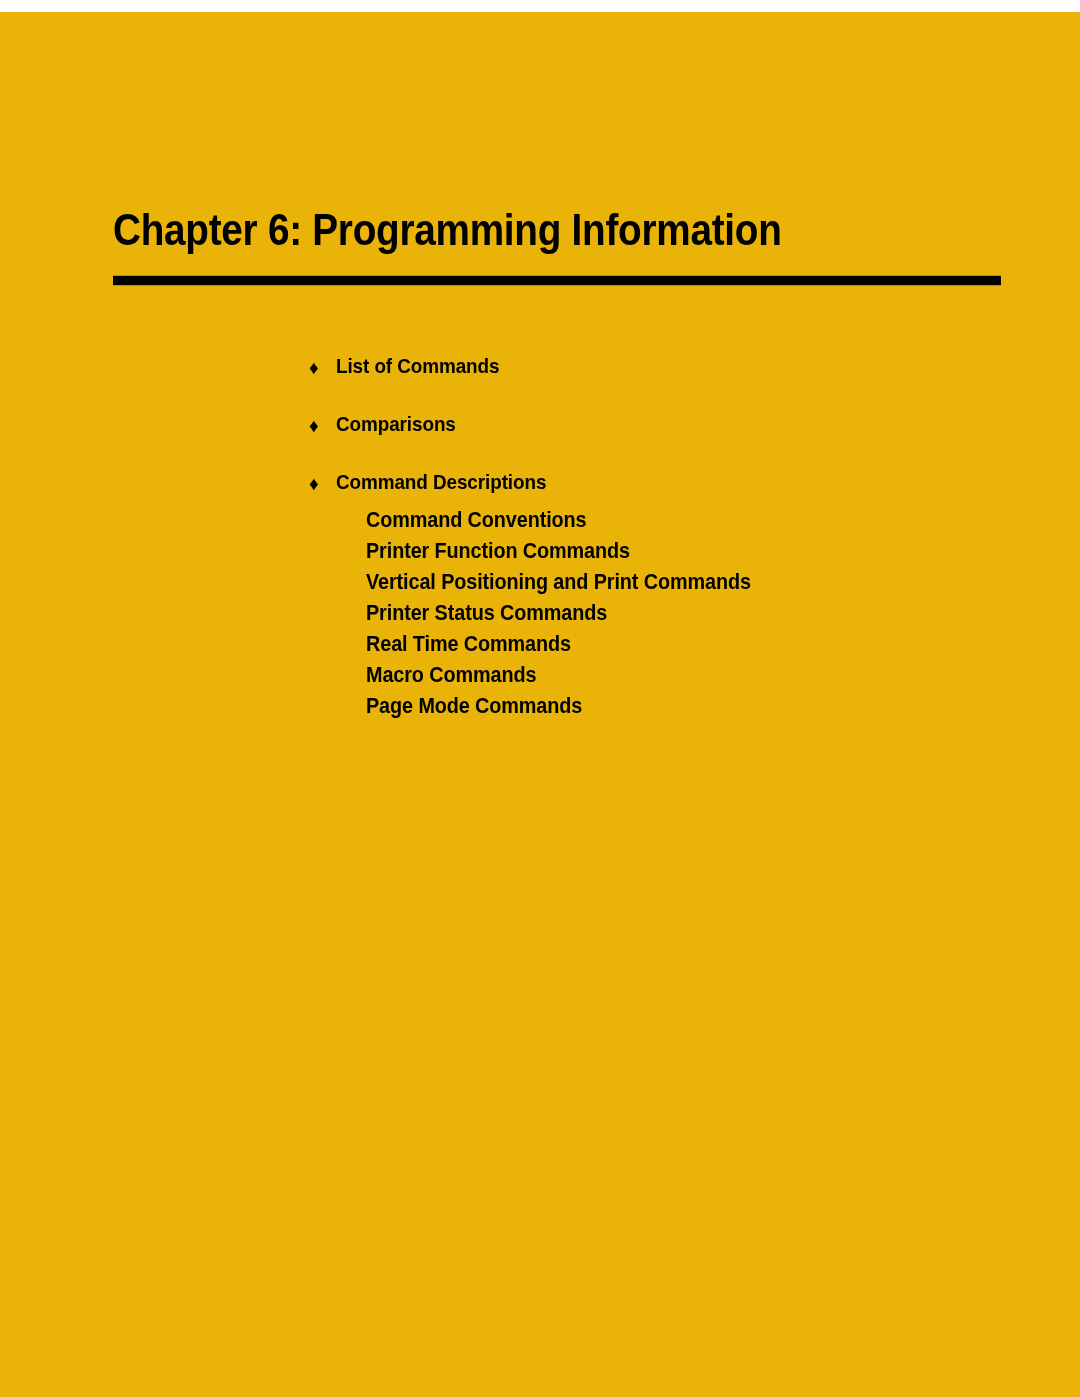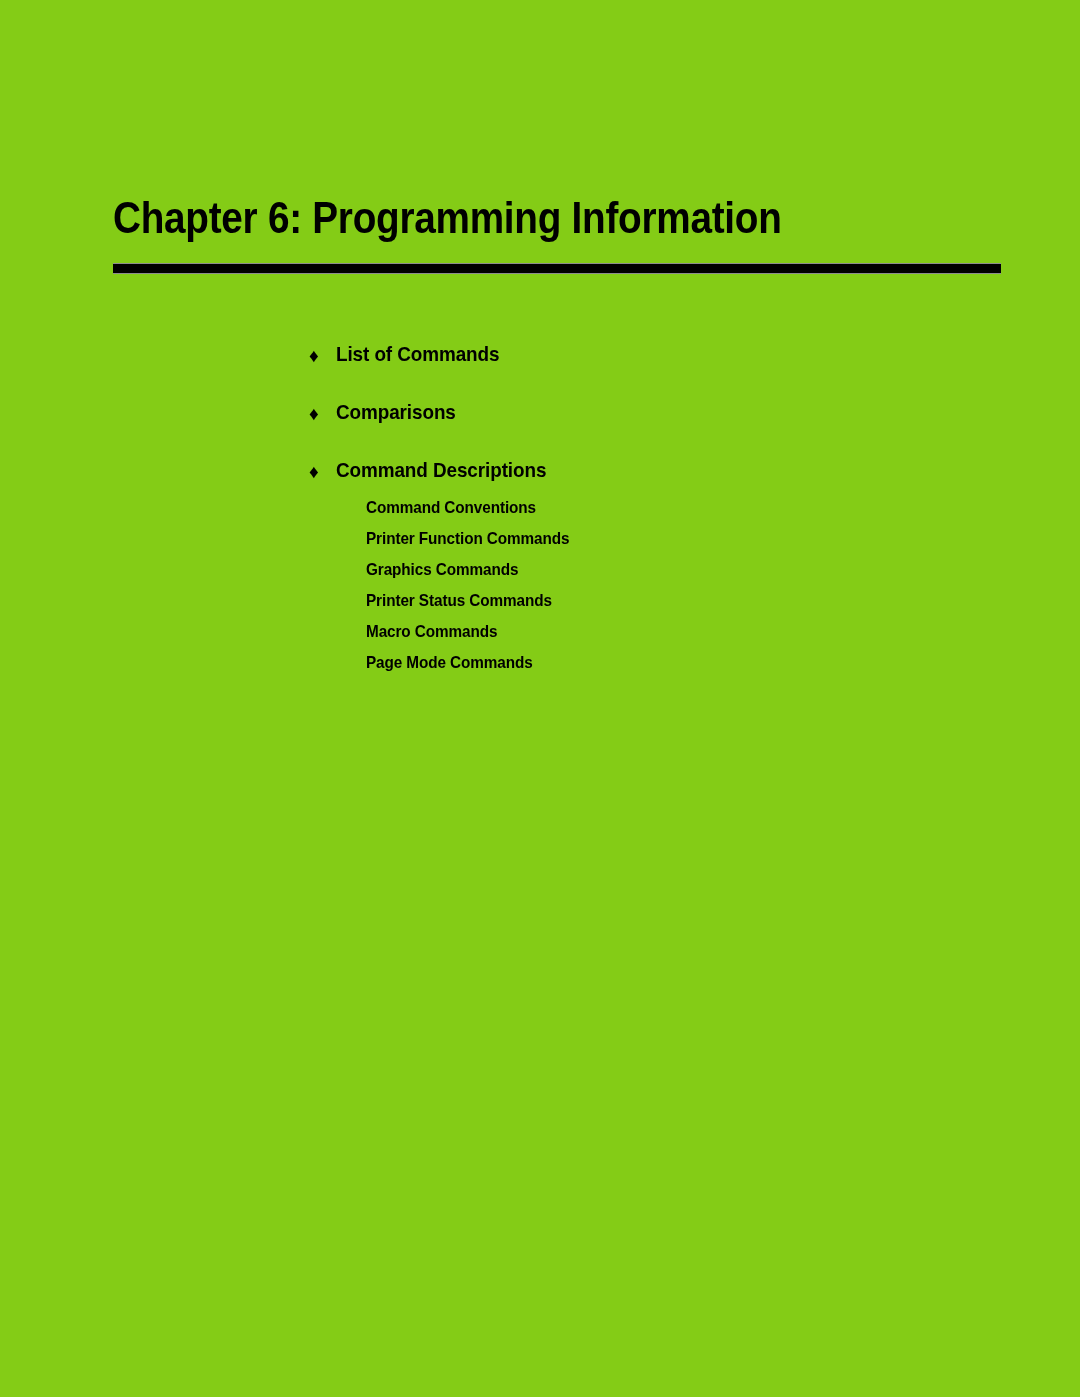--- a/index.html
+++ b/index.html
@@ -14,21 +14,22 @@
     position: relative;
     overflow: hidden;
     font-family: "Liberation Sans", "DejaVu Sans", sans-serif;
     color: #000000;
     -webkit-font-smoothing: antialiased;
   }
 
   .page {
     position: absolute;
     inset: 0;
-    background: #84cc16;
+    background: #eab308;
+    margin-top: 12px;
   }
 
   
   .chapter-title {
     position: absolute;
     left: 113px;
     top: 163px;
     width: 880px;
     font-size: 45px;
     line-height: 50px;
@@ -87,21 +88,21 @@
 
   
   .toc-sub {
     position: absolute;
     left: 366px;
     top: 498px;
     width: 620px;
   }
   .toc-sub-item {
     height: 31px;
-    font-size: 17px;
+    font-size: 22px;
     line-height: 20px;
     font-weight: bold;
     letter-spacing: -0.1px;
     white-space: nowrap;
   }
   .toc-sub-item span {
     display: inline-block;
     transform: scaleX(0.9);
     transform-origin: left center;
   }
@@ -130,19 +131,20 @@
     <div class="toc-main-item">
       <span class="toc-main-bullet">♦</span>
       <span class="toc-main-label">Command Descriptions</span>
     </div>
 
   </div>
 
   <div class="toc-sub">
     <div class="toc-sub-item"><span>Command Conventions</span></div>
     <div class="toc-sub-item"><span>Printer Function Commands</span></div>
-    <div class="toc-sub-item"><span>Graphics Commands</span></div>
+    <div class="toc-sub-item"><span>Vertical Positioning and Print Commands</span></div>
     <div class="toc-sub-item"><span>Printer Status Commands</span></div>
+    <div class="toc-sub-item"><span>Real Time Commands</span></div>
     <div class="toc-sub-item"><span>Macro Commands</span></div>
     <div class="toc-sub-item"><span>Page Mode Commands</span></div>
   </div>
 
 </div>
 
 </body></html>

